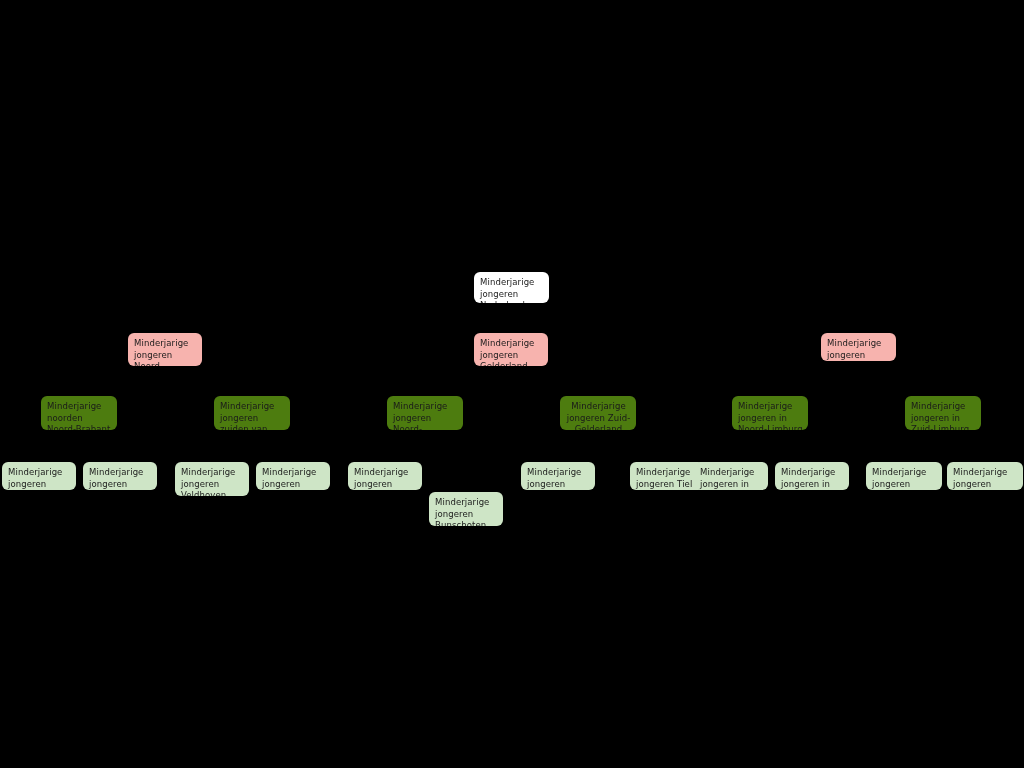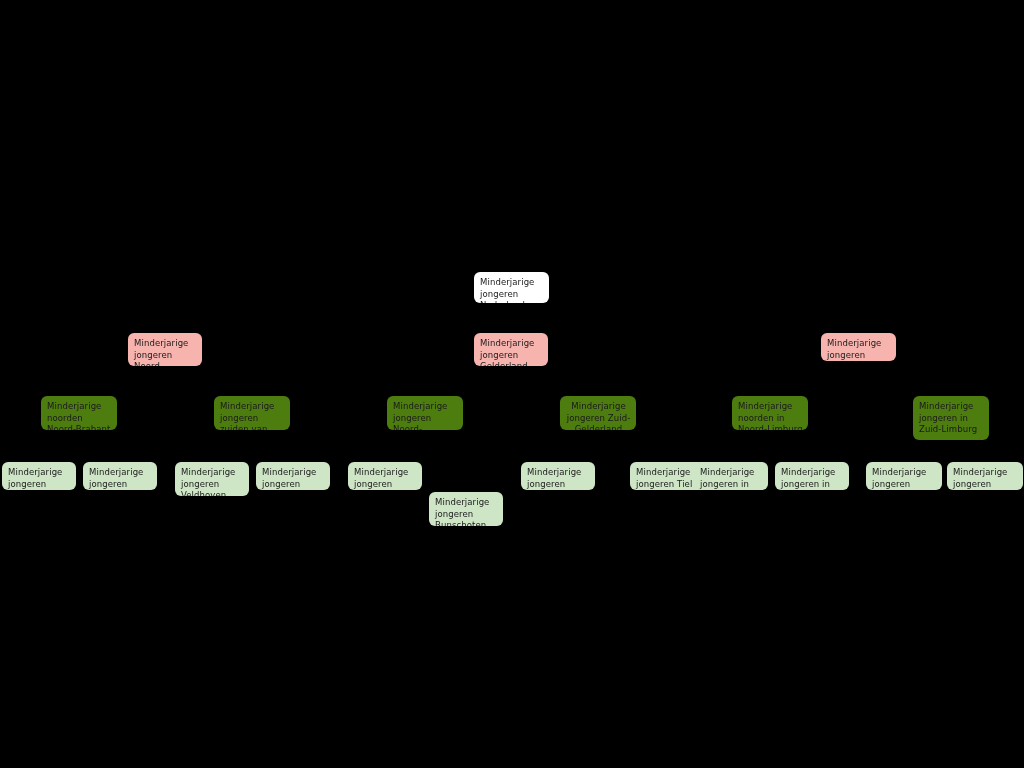--- a/index.html
+++ b/index.html
@@ -37,22 +37,22 @@
 
 <div id="canvas">
     <div class="node root" style="left: 474px; top: 272px; width: 75px; height: 31px;">Minderjarige jongeren Nederland</div>
     <div class="node region" style="left: 128px; top: 333px; width: 74px; height: 33px;">Minderjarige jongeren Noord-Brabant</div>
     <div class="node region" style="left: 474px; top: 333px; width: 74px; height: 33px;">Minderjarige jongeren Gelderland</div>
     <div class="node region" style="left: 821px; top: 333px; width: 75px; height: 28px;">Minderjarige jongeren Limburg</div>
     <div class="node sub" style="left: 41px; top: 396px; width: 76px; height: 34px;">Minderjarige noorden Noord-Brabant</div>
     <div class="node sub" style="left: 214px; top: 396px; width: 76px; height: 34px;">Minderjarige jongeren zuiden van Noord-Brabant</div>
     <div class="node sub" style="left: 387px; top: 396px; width: 76px; height: 34px;">Minderjarige jongeren Noord-Gelderland</div>
     <div class="node sub" style="left: 560px; top: 396px; width: 76px; height: 34px; text-align: center;">Minderjarige jongeren Zuid-Gelderland</div>
-    <div class="node sub" style="left: 732px; top: 396px; width: 76px; height: 34px;">Minderjarige noorden in Noord-Limburg</div>
-    <div class="node sub" style="left: 905px; top: 396px; width: 76px; height: 44px; margin-left: 8px;">Minderjarige jongeren in Zuid-Limburg</div>
+    <div class="node sub" style="left: 732px; top: 396px; width: 76px; height: 34px;">Minderjarige jongeren in Noord-Limburg</div>
+    <div class="node sub" style="left: 905px; top: 396px; width: 76px; height: 34px;">Minderjarige jongeren in Zuid-Limburg</div>
     <div class="node city" style="left: 2px; top: 462px; width: 74px; height: 28px;">Minderjarige jongeren Veghel</div>
     <div class="node city" style="left: 83px; top: 462px; width: 74px; height: 28px;">Minderjarige jongeren Uden</div>
     <div class="node city" style="left: 175px; top: 462px; width: 74px; height: 34px;">Minderjarige jongeren Veldhoven</div>
     <div class="node city" style="left: 256px; top: 462px; width: 74px; height: 28px;">Minderjarige jongeren Budel</div>
     <div class="node city" style="left: 348px; top: 462px; width: 74px; height: 28px;">Minderjarige jongeren Nijkerk</div>
     <div class="node city" style="left: 429px; top: 462px; width: 74px; height: 34px; margin-top: 30px;">Minderjarige jongeren Bunschoten</div>
     <div class="node city" style="left: 521px; top: 462px; width: 74px; height: 28px;">Minderjarige jongeren Diedam</div>
     <div class="node city" style="left: 602px; top: 462px; width: 74px; height: 28px; margin-left: 28px;">Minderjarige jongeren Tiel</div>
     <div class="node city" style="left: 694px; top: 462px; width: 74px; height: 28px;">Minderjarige jongeren in Venray</div>
     <div class="node city" style="left: 775px; top: 462px; width: 74px; height: 28px;">Minderjarige jongeren in Venlo</div>

